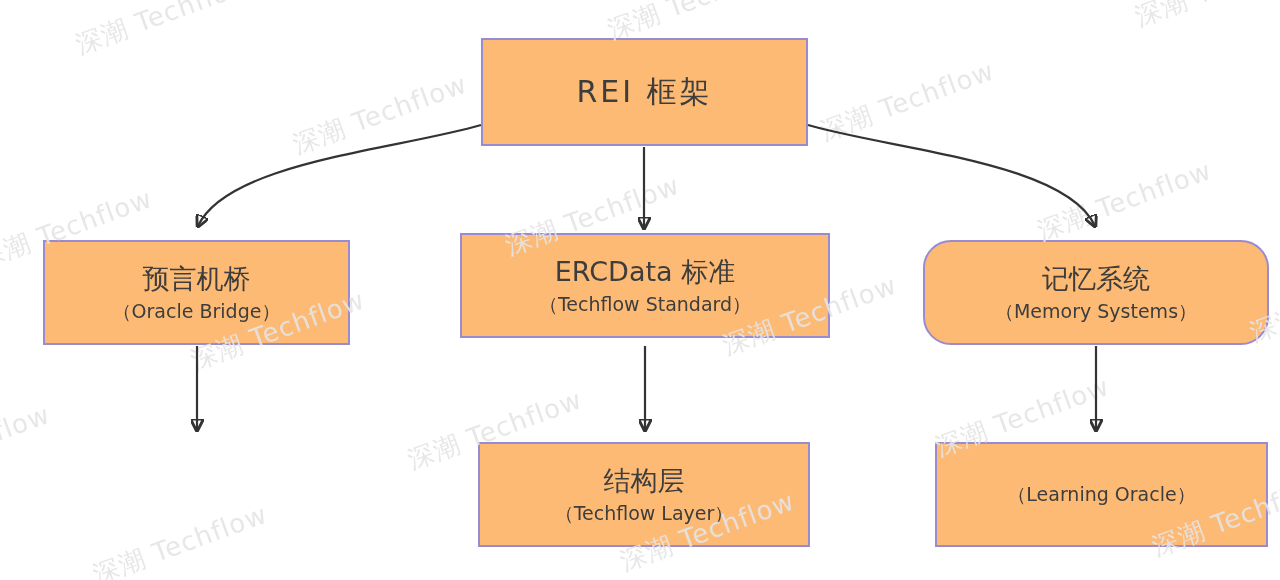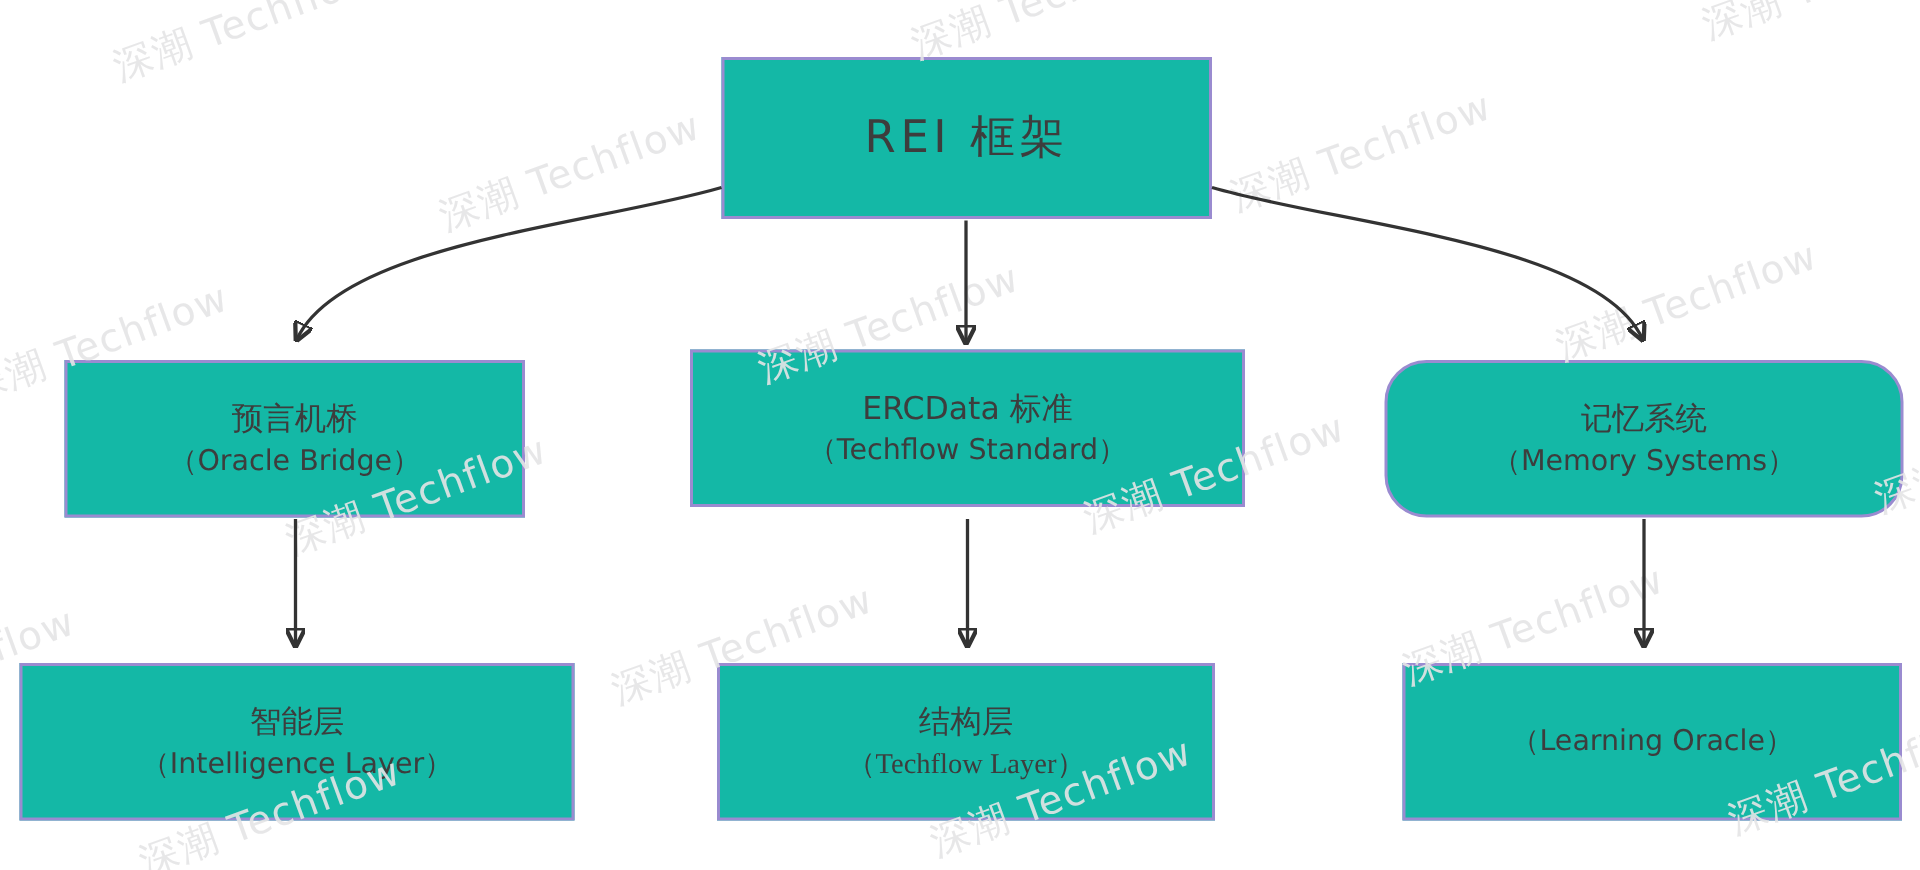--- a/index.html
+++ b/index.html
@@ -29,45 +29,45 @@
     font-size: 26px;
     letter-spacing: 1px;
     color: rgba(228, 228, 230, 0.9);
     white-space: nowrap;
     user-select: none;
   }
 
   
   .node {
     position: absolute;
-    background: #14b8a6;
+    background: #fdba74;
     border: 2px solid #9a8bd0;
     box-sizing: border-box;
     display: flex;
     flex-direction: column;
     align-items: center;
     justify-content: center;
     text-align: center;
     color: #3d3d3d;
     z-index: 1;
   }
-  .node .zh { font-size: 21px; line-height: 1.45; }
+  .node .zh { font-size: 27px; line-height: 1.45; }
   .node .en { font-size: 19px; line-height: 1.45; }
   .node-root .zh {
     font-size: 30px;
     letter-spacing: 3px;
     font-weight: 500;
   }
 
   #node-root         { left: 481px; top: 38px;  width: 327px; height: 108px; }
   #node-oracle       { left: 43px;  top: 240px; width: 307px; height: 105px; }
   #node-ercdata      { left: 460px; top: 233px; width: 370px; height: 105px; }
   #node-memory       { left: 923px; top: 240px; width: 346px; height: 105px; border-radius: 28px; }
   #node-intelligence { left: 13px;  top: 442px; width: 370px; height: 105px; }
-  #node-structure    { left: 478px; top: 442px; width: 332px; height: 105px; font-family: Liberation Serif, serif; }
+  #node-structure    { left: 478px; top: 442px; width: 332px; height: 105px; }
   #node-learning     { left: 935px; top: 442px; width: 333px; height: 105px; }
 
   
   .arrows {
     position: absolute;
     left: 0; top: 0;
     width: 1280px;
     height: 580px;
     z-index: 3;
     pointer-events: none;
@@ -111,24 +111,20 @@
   <div class="node" id="node-ercdata">
     <div class="zh">ERCData 标准</div>
     <div class="en">（Techflow Standard）</div>
   </div>
 
   <div class="node" id="node-memory">
     <div class="zh">记忆系统</div>
     <div class="en">（Memory Systems）</div>
   </div>
 
-  <div class="node" id="node-intelligence">
-    <div class="zh">智能层</div>
-    <div class="en">（Intelligence Layer）</div>
-  </div>
 
   <div class="node" id="node-structure">
     <div class="zh">结构层</div>
     <div class="en">（Techflow Layer）</div>
   </div>
 
   <div class="node" id="node-learning">
     <div class="en">（Learning Oracle）</div>
   </div>
 

